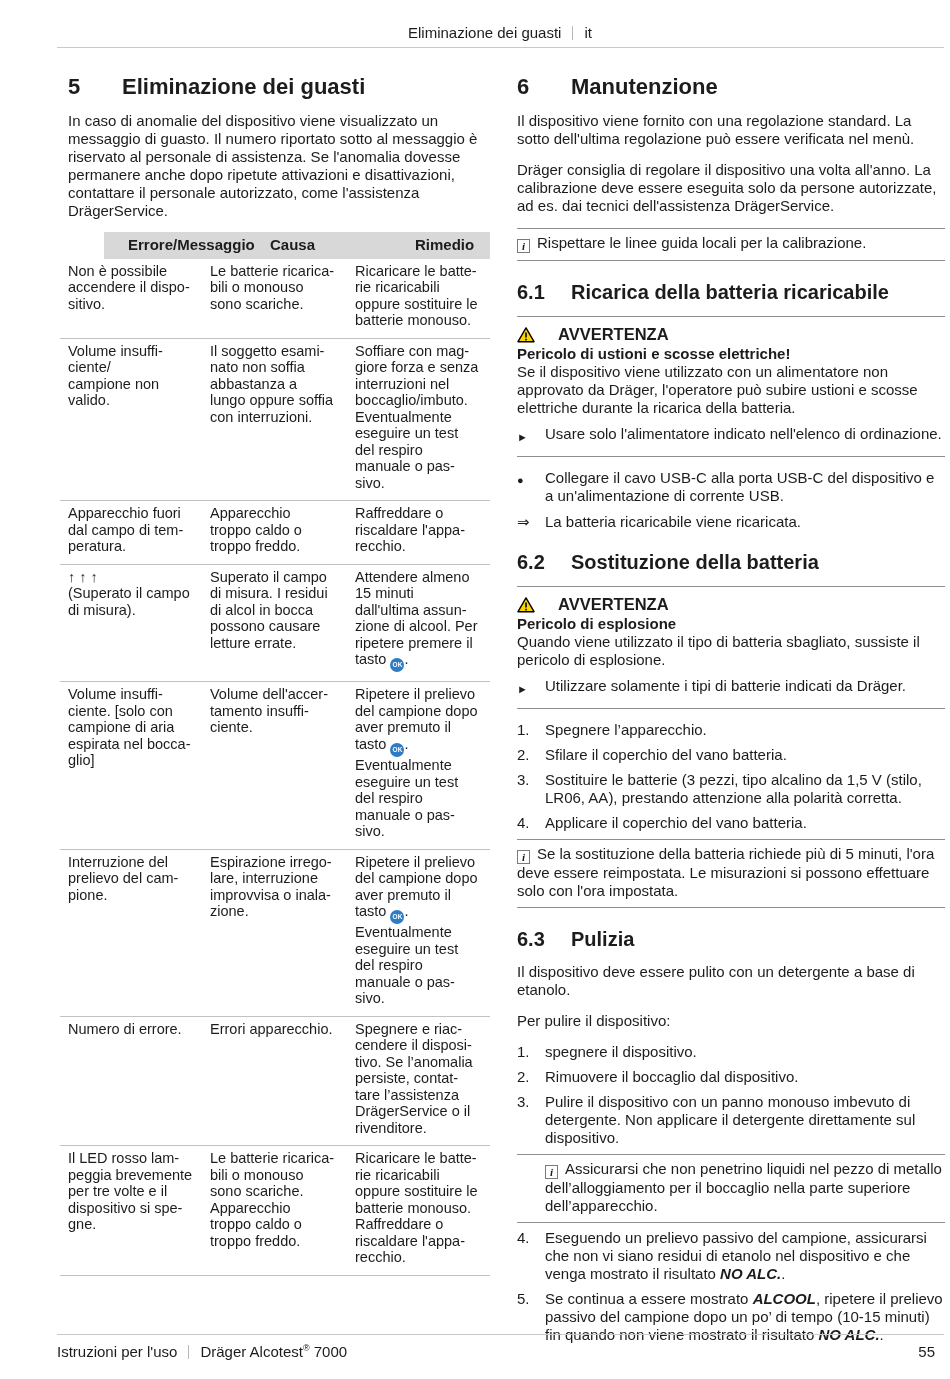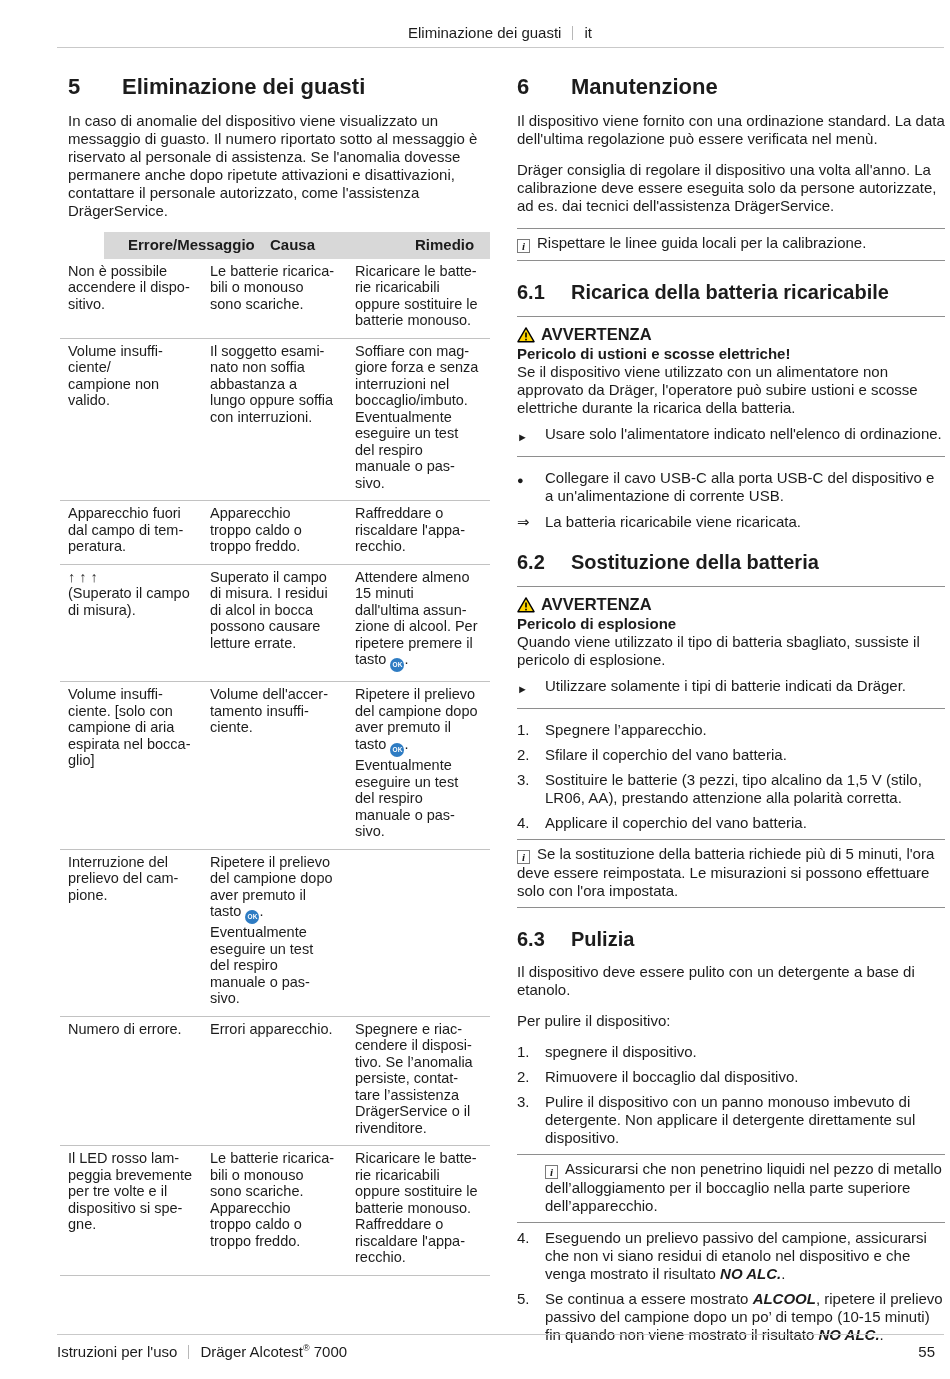--- a/index.html
+++ b/index.html
@@ -44,21 +44,21 @@
   
   .note { border-top: 1px solid #8e8e8e; border-bottom: 1px solid #8e8e8e; padding: 5px 0 7px; margin: 4px 0 0 0; }
   .note.gap { margin-top: 2px; margin-bottom: 6px; }
   .note-inner.indent { margin-left: 28px; }
   .infoicon { display: inline-block; width: 13px; height: 14px; border: 1px solid #7a7a7a; text-align: center;
               line-height: 13px; font-family: "Liberation Serif", serif; font-style: italic; font-weight: bold;
               font-size: 11px; margin-right: 7px; vertical-align: -2px; }
 
   
   .warnblock { border-top: 1px solid #8e8e8e; border-bottom: 1px solid #8e8e8e; padding: 7px 0 10px; margin: 0 0 12px 0; }
-  .warnhead { display: flex; align-items: center; gap: 6px; font-size: 16.5px; line-height: 21px; font-weight: bold; }
+  .warnhead { display: flex; align-items: center; gap: 23px; font-size: 16.5px; line-height: 21px; font-weight: bold; }
   .warnsub { font-weight: bold; }
   .warnbody { }
 
   
   .actionitem, .bulletitem, .resultitem, .numitem { display: flex; margin: 8px 0 0 0; }
   .numitem { margin: 0 0 7px 0; }
   .marker { flex: none; width: 28px; }
   .arrowmk { font-size: 11px; padding-top: 3px; }
   .dotmk { font-size: 11px; padding-top: 2px; }
   .resmk { font-size: 15px; }
@@ -175,20 +175,24 @@
 eseguire un test
 del respiro
 manuale o pas-
 sivo.</span></div>
       </div>
 
       <div class="trow">
         <div class="tcell">Interruzione del
 prelievo del cam-
 pione.</div>
+        <div class="tcell">Espirazione irrego-
+lare, interruzione
+improvvisa o inala-
+zione.</div>
         <div class="tcell"><span>Ripetere il prelievo
 del campione dopo
 aver premuto il
 tasto </span><span class="okbtn"><span class="oktxt">OK</span></span><span>.
 Eventualmente
 eseguire un test
 del respiro
 manuale o pas-
 sivo.</span></div>
       </div>
@@ -224,21 +228,21 @@
 Raffreddare o
 riscaldare l'appa-
 recchio.</div>
       </div>
     </div>
   </section>
 
   <section class="col col-right">
     <h1 class="sechead"><span class="hnum">6</span><span>Manutenzione</span></h1>
 
-    <p class="rp">Il dispositivo viene fornito con una ordinazione standard. La data dell'ultima regolazione può essere verificata nel menù.</p>
+    <p class="rp">Il dispositivo viene fornito con una regolazione standard. La sotto dell'ultima regolazione può essere verificata nel menù.</p>
     <p class="rp">Dräger consiglia di regolare il dispositivo una volta all'anno. La calibrazione deve essere eseguita solo da persone autorizzate, ad es. dai tecnici dell'assistenza DrägerService.</p>
 
     <div class="note">
       <span class="infoicon"><span>i</span></span><span>Rispettare le linee guida locali per la calibrazione.</span>
     </div>
 
     <h2 class="subhead"><span class="hnum2">6.1</span><span>Ricarica della batteria ricaricabile</span></h2>
 
     <div class="warnblock">
       <div class="warnhead">

